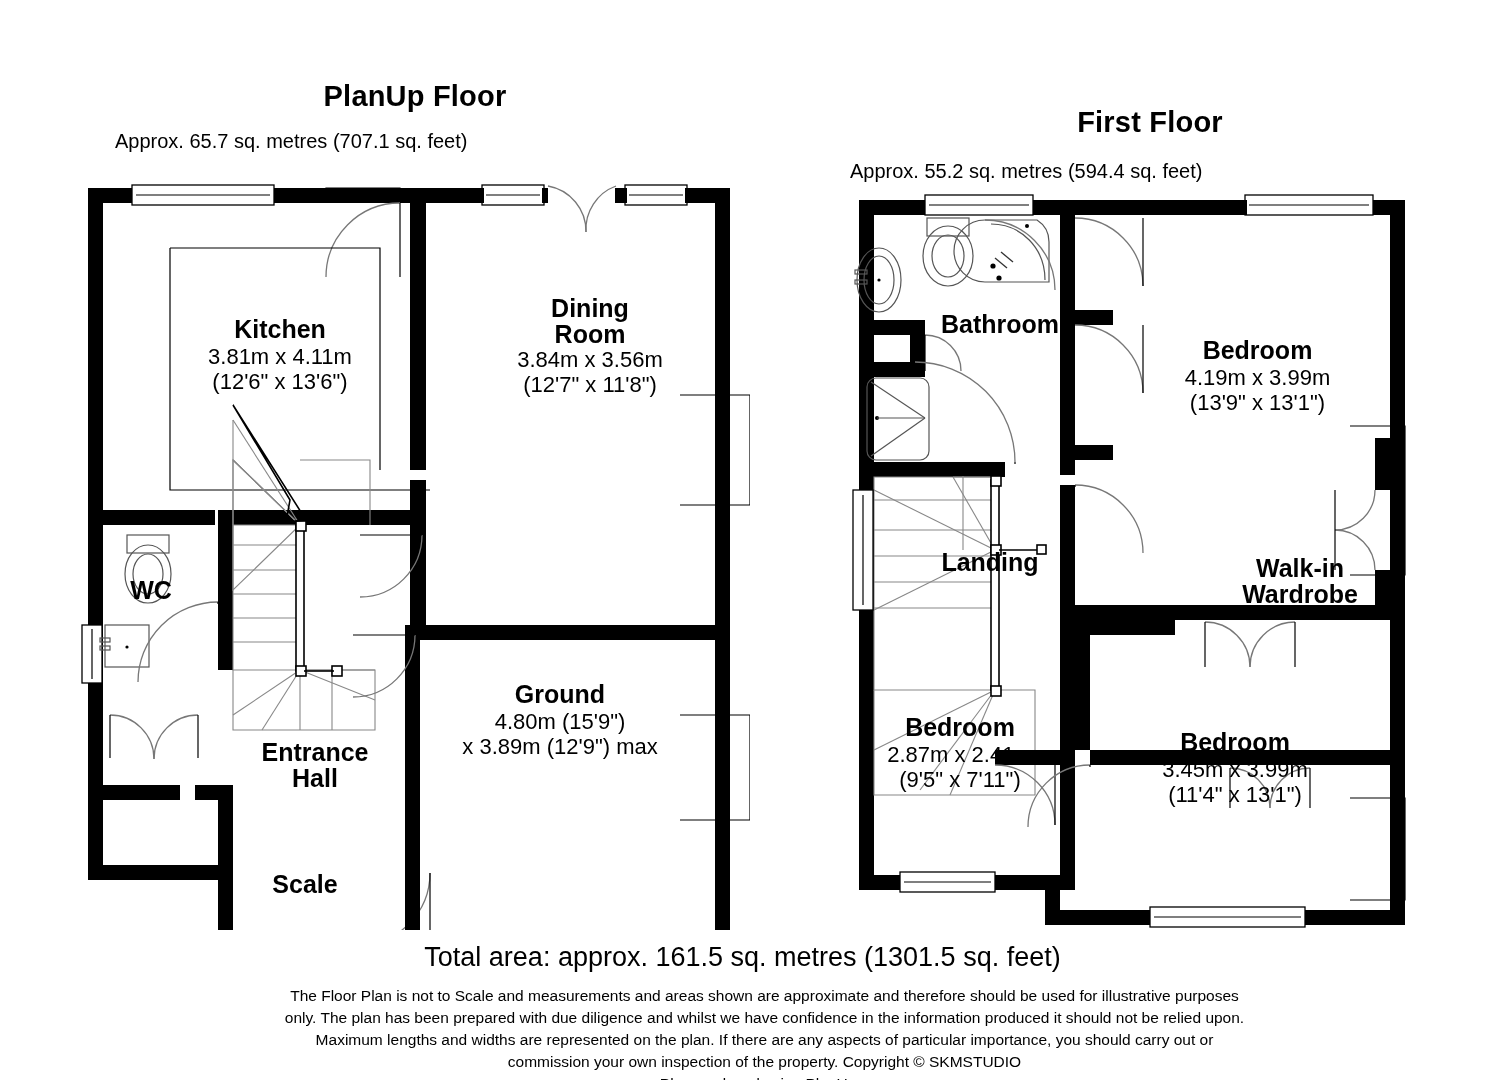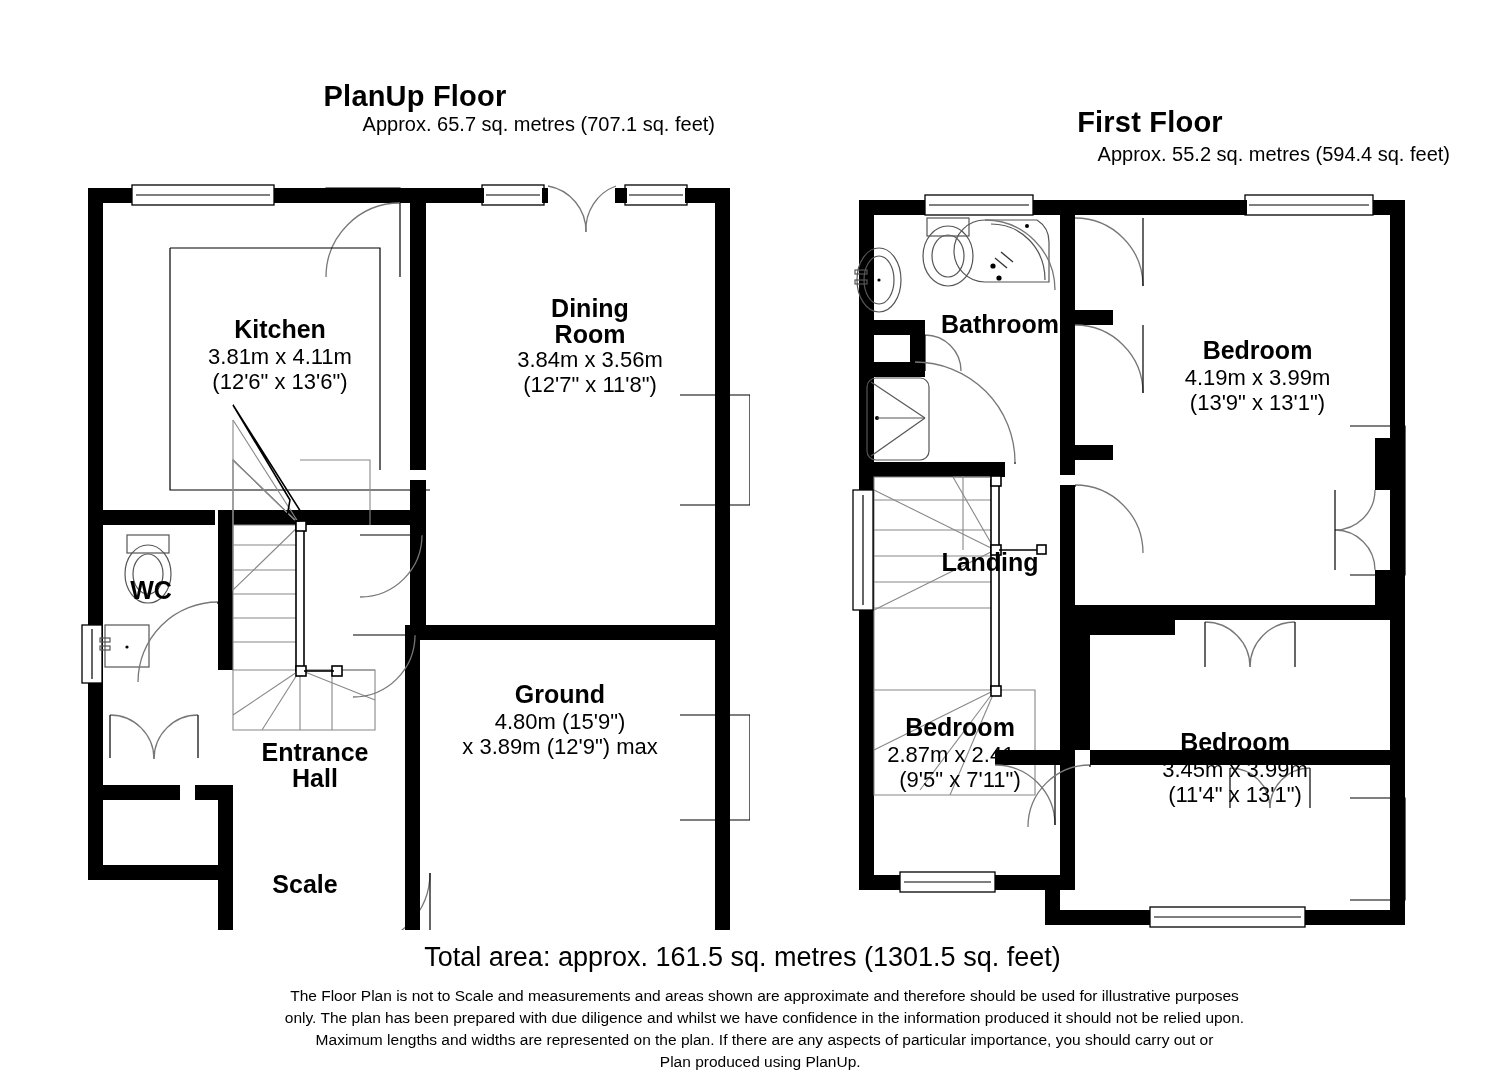--- a/index.html
+++ b/index.html
@@ -22,23 +22,24 @@
   .floor-title {
     position: absolute;
     text-align: center;
     font-weight: bold;
     font-size: 29px;
     letter-spacing: 0.2px;
     white-space: nowrap;
   }
   .floor-sub {
     position: absolute;
-    text-align: right;
+    text-align: left;
     font-size: 20px;
     white-space: nowrap;
+    margin-top: 17px;
   }
   .room-label {
     position: absolute;
     text-align: center;
     line-height: 1.14;
     white-space: nowrap;
   }
   .room-label .rl-name {
     display: block;
     font-weight: bold;
@@ -492,35 +493,40 @@
   <div class="room-label" style="left:1130px; top:336px; width:255px;">
     <span class="rl-name">Bedroom</span>
     <span class="rl-dim">4.19m x 3.99m</span>
     <span class="rl-dim">(13'9" x 13'1")</span>
   </div>
 
   <div class="room-label" style="left:880px; top:548px; width:220px;">
     <span class="rl-name">Landing</span>
   </div>
 
+  <div class="room-label two-line" style="left:1190px; top:556px; width:220px;">
+    <span class="rl-name">Walk-in</span>
+    <span class="rl-name">Wardrobe</span>
+  </div>
 
   <div class="room-label" style="left:835px; top:713px; width:250px;">
     <span class="rl-name">Bedroom</span>
     <span class="rl-dim">2.87m x 2.41m</span>
     <span class="rl-dim">(9'5" x 7'11")</span>
   </div>
 
   <div class="room-label" style="left:1110px; top:728px; width:250px;">
     <span class="rl-name">Bedroom</span>
     <span class="rl-dim">3.45m x 3.99m</span>
     <span class="rl-dim">(11'4" x 13'1")</span>
   </div>
 
   <div class="total-area" style="left:0; top:942px;">Total area: approx. 161.5 sq. metres (1301.5 sq. feet)</div>
 
   <div class="disclaimer" style="left:0; top:985px;">
     <div>The Floor Plan is not to Scale and measurements and areas shown are approximate and therefore should be used for illustrative purposes</div>
     <div>only. The plan has been prepared with due diligence and whilst we have confidence in the information produced it should not be relied upon.</div>
     <div>Maximum lengths and widths are represented on the plan. If there are any aspects of particular importance, you should carry out or</div>
+    <div>commission your own inspection of the property. Copyright © SKMSTUDIO</div>
     <div>Plan produced using PlanUp. </div>
   </div>
 
 </div>
 
 </body></html>

